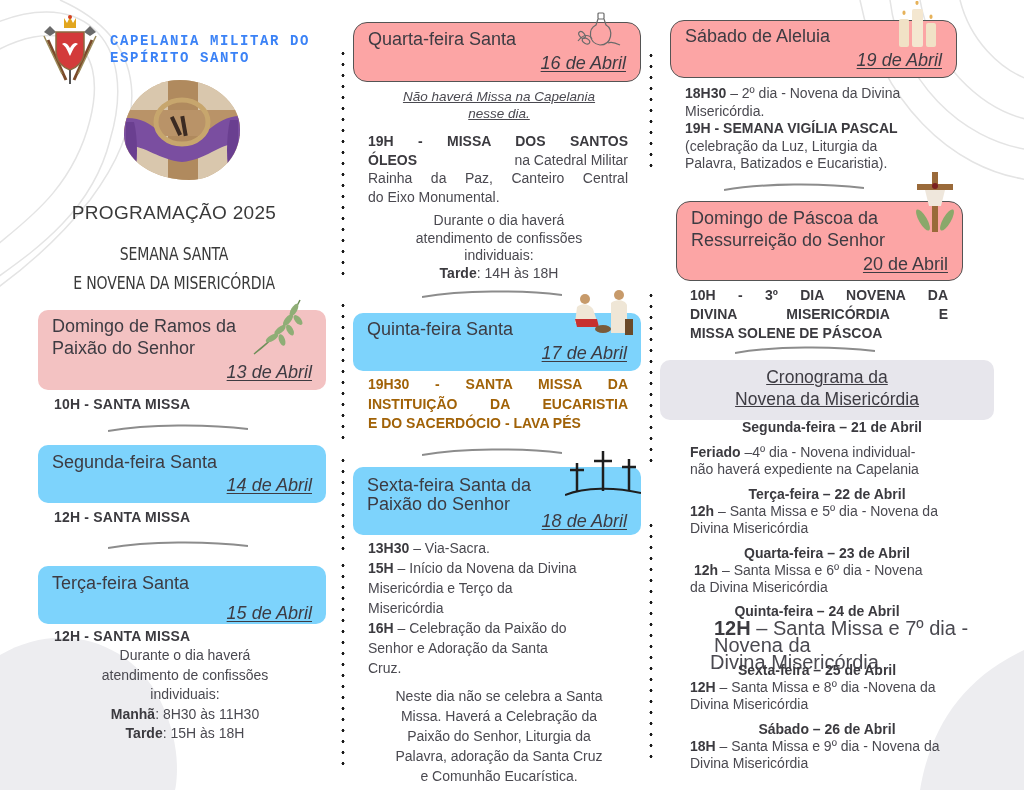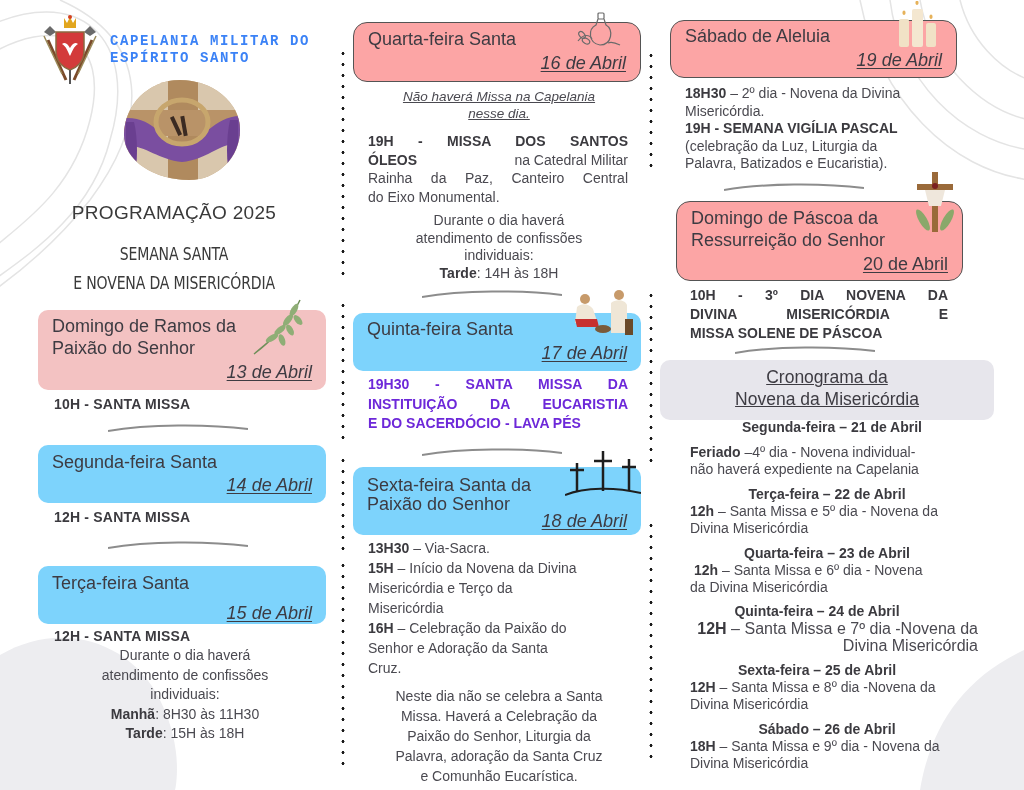--- a/index.html
+++ b/index.html
@@ -183,21 +183,21 @@
   <svg class="abs" style="left:218px; top:-24px;" width="64" height="50" viewBox="0 0 64 50">
     <circle cx="14" cy="10" r="5" fill="#c79a6a"></circle>
     <path d="M6 18 C 10 14, 18 14, 22 20 L 26 32 L 4 34 Z" fill="#efe6d6"></path>
     <path d="M4 30 L 26 30 L 28 38 L 6 38 Z" fill="#c73030"></path>
     <ellipse cx="32" cy="40" rx="8" ry="4" fill="#7a5a3a"></ellipse>
     <circle cx="48" cy="6" r="5" fill="#c79a6a"></circle>
     <path d="M40 14 C 44 10, 54 10, 56 16 L 56 44 L 40 44 Z" fill="#efe6d6"></path>
     <rect x="54" y="30" width="8" height="16" fill="#6a4a2a"></rect>
   </svg>
 </div>
-<div class="para b" style="left:368px; width:260px; top:375px; font-size:14px; line-height:19.5px; font-weight:bold; color:#6d28d9;">
+<div class="para b" style="left:368px; width:260px; top:375px; font-size:14px; line-height:19.5px; font-weight:bold; color:#a16207;">
   <div style="text-align:justify; text-align-last: justify;">19H30 - SANTA MISSA DA</div>
   <div style="text-align:justify; text-align-last: justify;">INSTITUIÇÃO DA EUCARISTIA</div>
   <div>E DO SACERDÓCIO - LAVA PÉS</div>
 </div>
 <svg class="swoosh" style="left:422px; top:448px;" viewBox="0 0 140 10">
     <path d="M0 7 C 40 0, 100 0, 140 5" stroke="#8c8c8c" stroke-width="2" fill="none"></path>
   </svg>
 
 <div class="hdr lilac" style="left:353px; top:467px; width:288px; height:68px;padding-left:8px;">
   <div class="hdr-title" style="top:8px;">Sexta-feira Santa da</div>
@@ -296,21 +296,21 @@
   <div>Divina Misericórdia</div>
 </div>
 
 <div class="day-head" style="left:660px; width:334px; top:545px; text-align:center;">Quarta-feira – 23 de Abril</div>
 <div class="para" style="left:690px; width:310px; top:562px; font-size:14px; line-height:17px;">
   <div style="padding-left:4px;"><b>12h</b><span> – Santa Missa e 6º dia - Novena</span></div>
   <div>da Divina Misericórdia</div>
 </div>
 
 <div class="day-head" style="left:660px; width:334px; top:603px; text-align:center; padding-right:20px;">Quinta-feira – 24 de Abril</div>
-<div class="para" style="left:668px; width:310px; top:620px; font-size:16px; line-height:17px;text-align:right;">
+<div class="para" style="left:710px; width:310px; top:620px; font-size:20px; line-height:17px;">
   <div style="padding-left:4px;"><b>12H</b><span> – Santa Missa e 7º dia -Novena da</span></div>
   <div>Divina Misericórdia</div>
 </div>
 
 <div class="day-head" style="left:660px; width:334px; top:662px; text-align:center; padding-right:20px;">Sexta-feira – 25 de Abril</div>
 <div class="para" style="left:690px; width:310px; top:679px; font-size:14px; line-height:17px;">
   <div><b>12H</b><span> – Santa Missa e 8º dia -Novena da</span></div>
   <div>Divina Misericórdia</div>
 </div>
 

